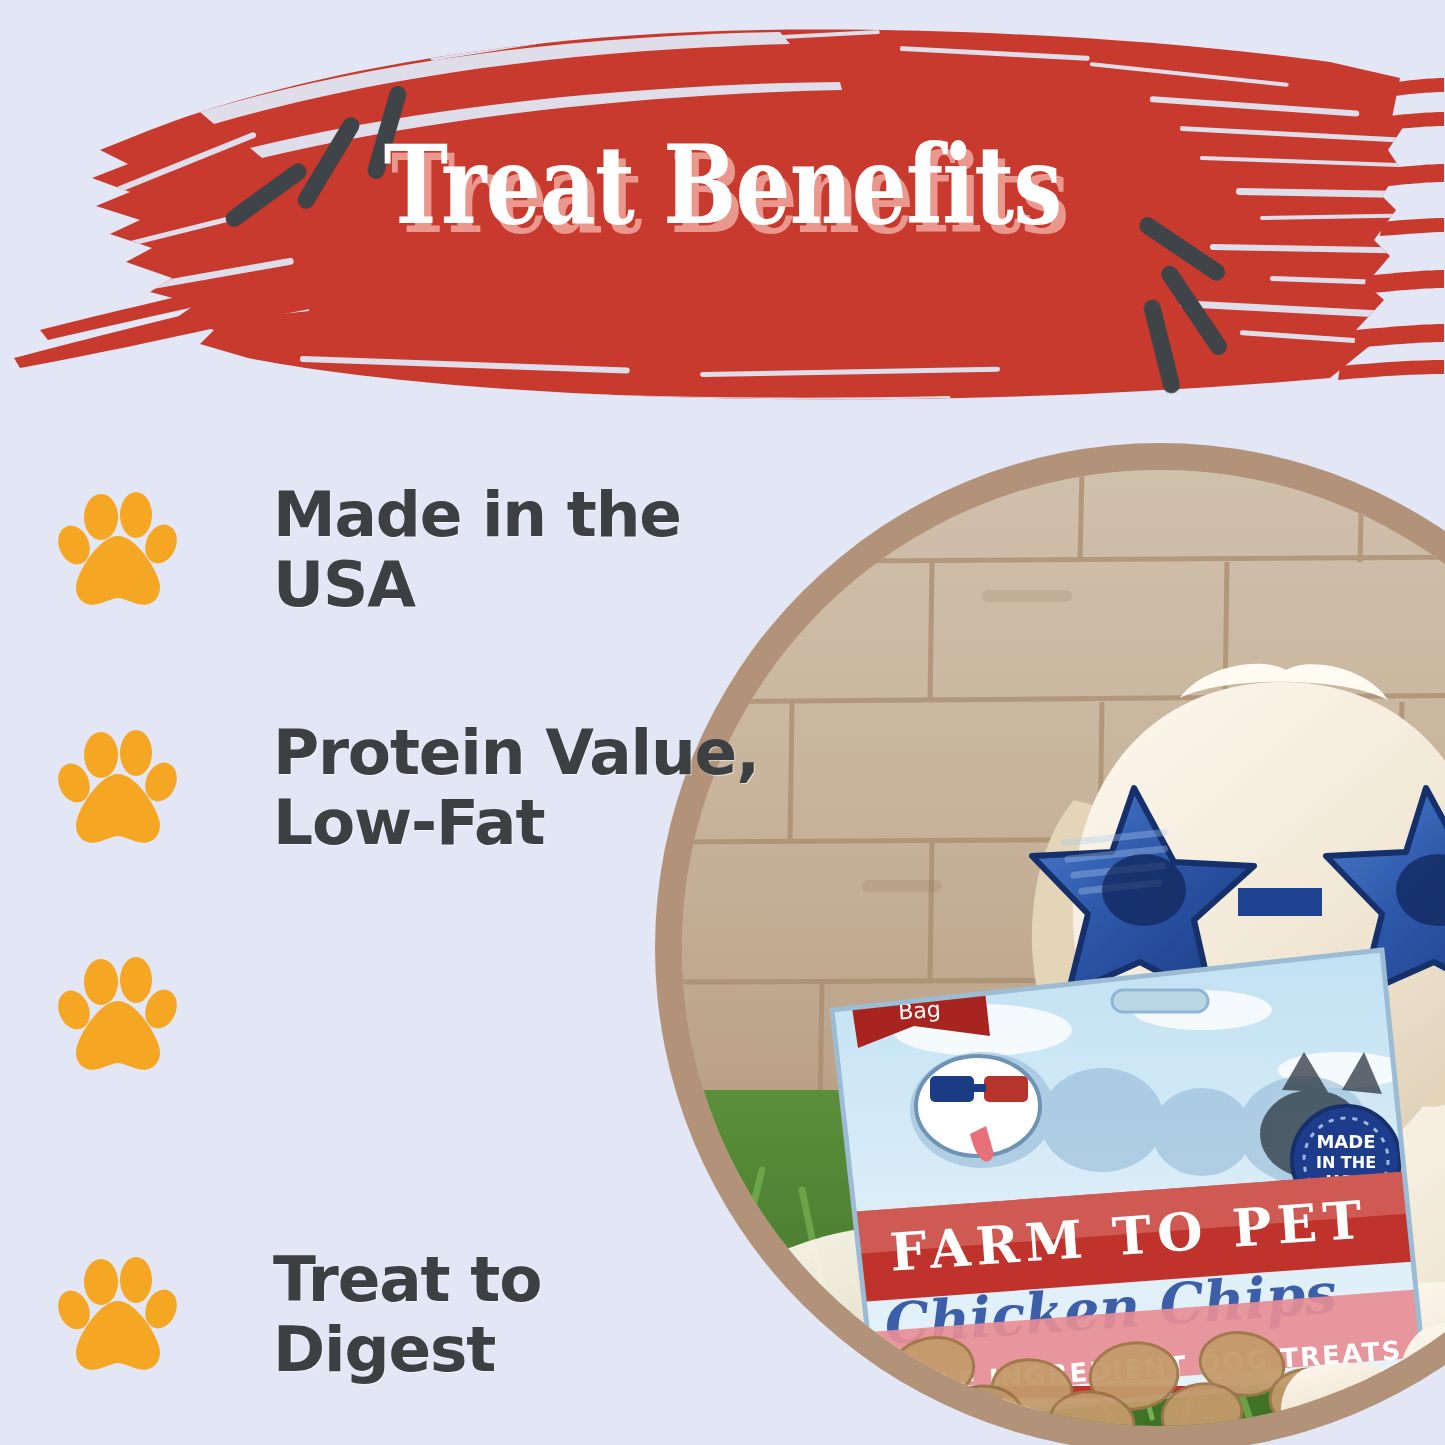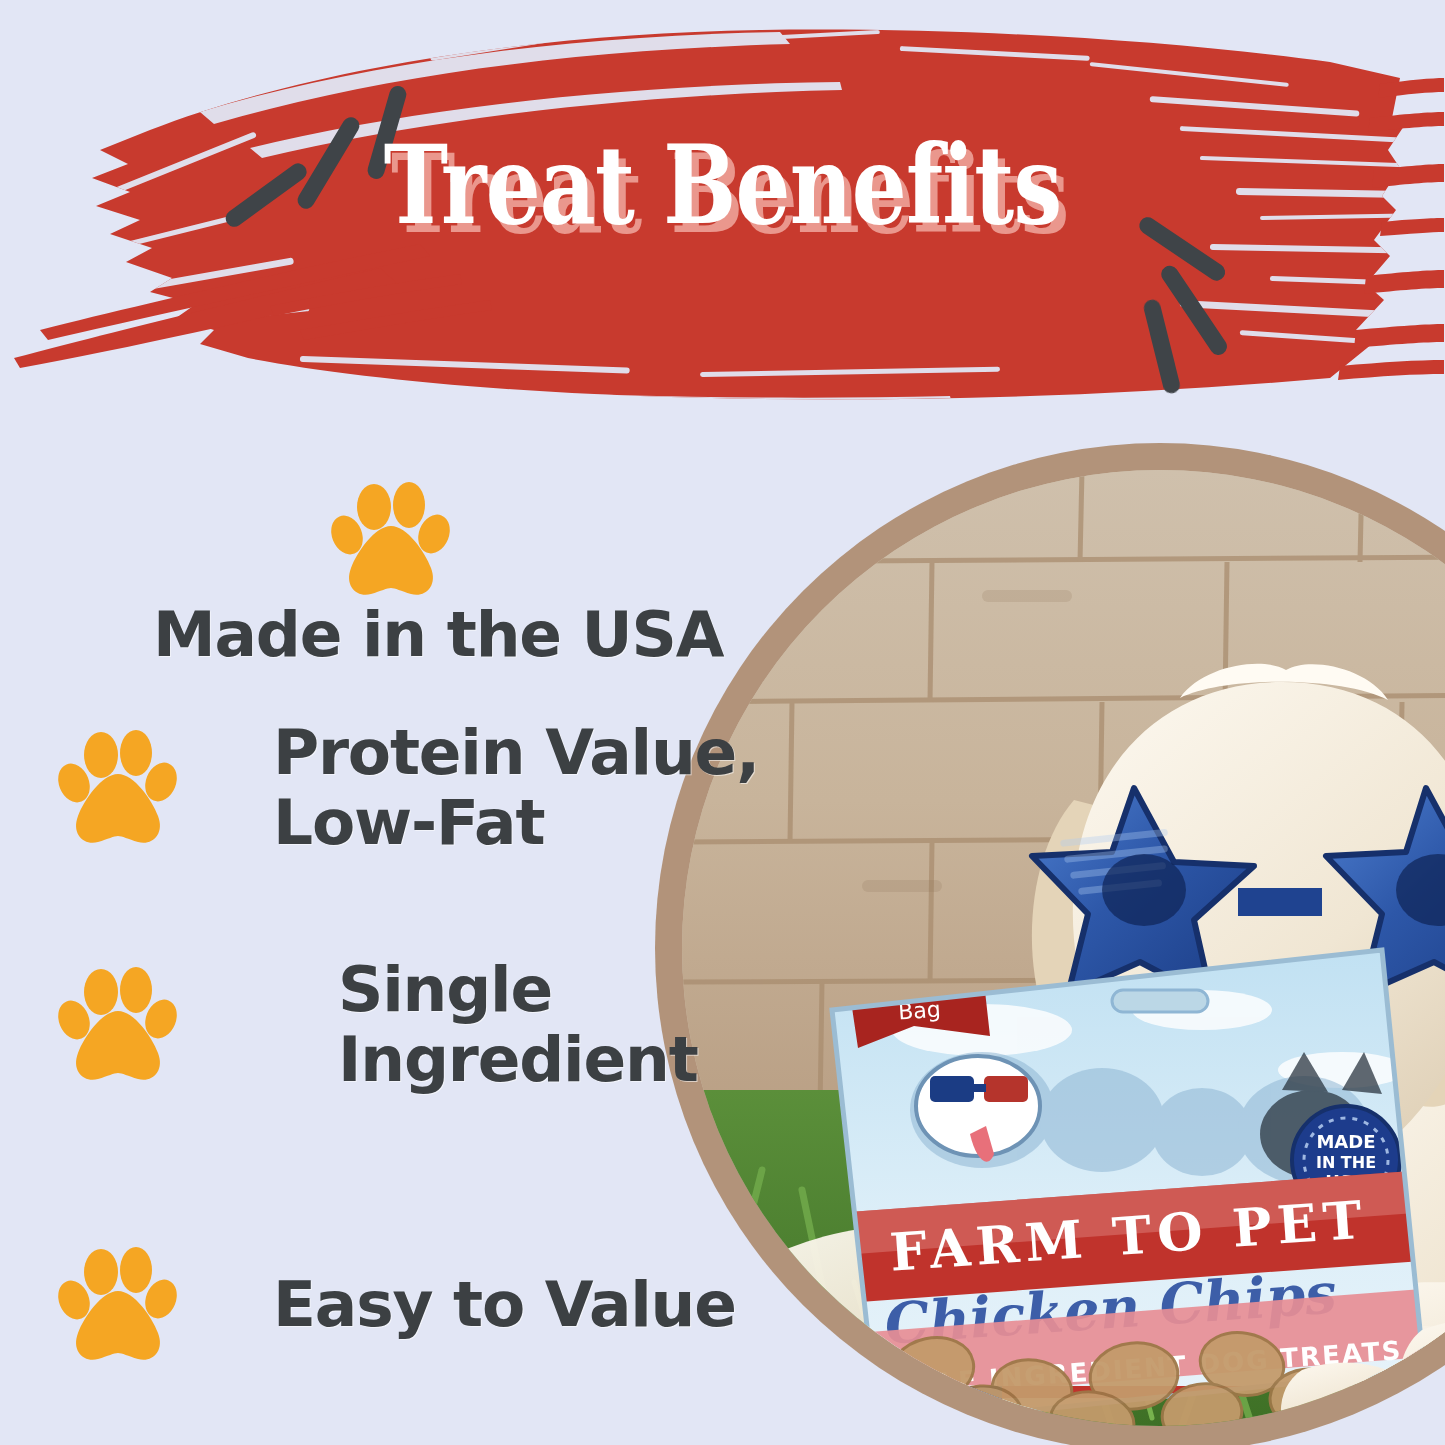--- a/index.html
+++ b/index.html
@@ -37,21 +37,21 @@
   .benefit-label{
     font-family:"DejaVu Sans", sans-serif;
     font-weight:bold;
     font-size:63px;
     line-height:70px;
     color:#3C4043;
     letter-spacing:-1.2px;
     text-shadow:1px 1px 0 rgba(255,255,255,0.55);
     white-space:pre-line;
   }
-  #b0{left:58px;top:480px;flex-direction:column;}
+  #b0{left:58px;top:480px;}
   #b0 .benefit-label{margin-left:95px;}
   #b1{left:58px;top:718px;}
   #b1 .benefit-label{margin-left:95px;}
   #b2{left:58px;top:955px;}
   #b2 .benefit-label{margin-left:160px;}
   #b3{left:58px;top:1245px;}
   #b3 .benefit-label{margin-left:95px;}
 
   
   #photo-ring{
@@ -444,32 +444,30 @@
     <div class="benefit" id="b2">
       <svg class="paw" viewBox="0 0 120 120">
         <g fill="#F5A623">
           <ellipse cx="43" cy="27" rx="17" ry="23"></ellipse>
           <ellipse cx="78" cy="25" rx="16" ry="23"></ellipse>
           <ellipse cx="16" cy="55" rx="15" ry="20" transform="rotate(-22 16 55)"></ellipse>
           <ellipse cx="103" cy="54" rx="15" ry="20" transform="rotate(22 103 54)"></ellipse>
           <path d="M60,46 C 76,46 94,72 100,88 C 107,106 94,118 80,114 C 70,111 64,108 60,108 C 56,108 50,111 40,114 C 26,118 13,106 20,88 C 26,72 44,46 60,46 Z"></path>
         </g>
       </svg>
-      <div class="benefit-label">Single
-Ingredient</div>
     </div>
 
     <div class="benefit" id="b3">
       <svg class="paw" viewBox="0 0 120 120">
         <g fill="#F5A623">
           <ellipse cx="43" cy="27" rx="17" ry="23"></ellipse>
           <ellipse cx="78" cy="25" rx="16" ry="23"></ellipse>
           <ellipse cx="16" cy="55" rx="15" ry="20" transform="rotate(-22 16 55)"></ellipse>
           <ellipse cx="103" cy="54" rx="15" ry="20" transform="rotate(22 103 54)"></ellipse>
           <path d="M60,46 C 76,46 94,72 100,88 C 107,106 94,118 80,114 C 70,111 64,108 60,108 C 56,108 50,111 40,114 C 26,118 13,106 20,88 C 26,72 44,46 60,46 Z"></path>
         </g>
       </svg>
-      <div class="benefit-label">Easy to Value</div>
+      <div class="benefit-label">Treat to Digest</div>
     </div>
 
   </div>
 
 </div>
 
 </body></html>

